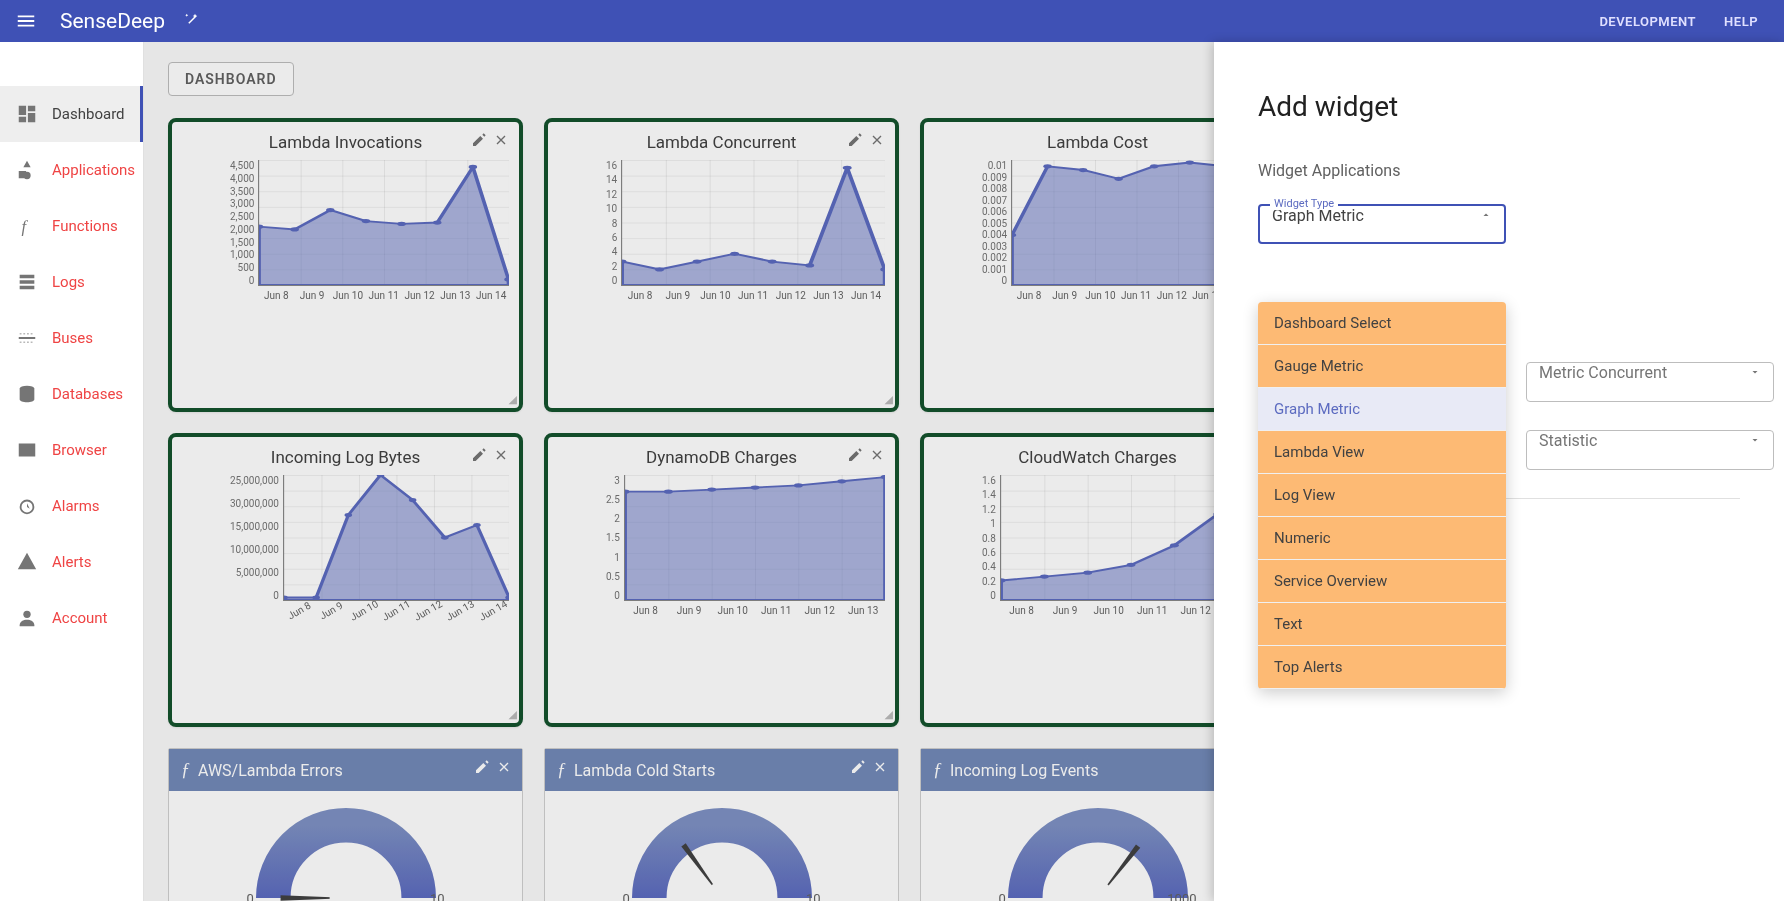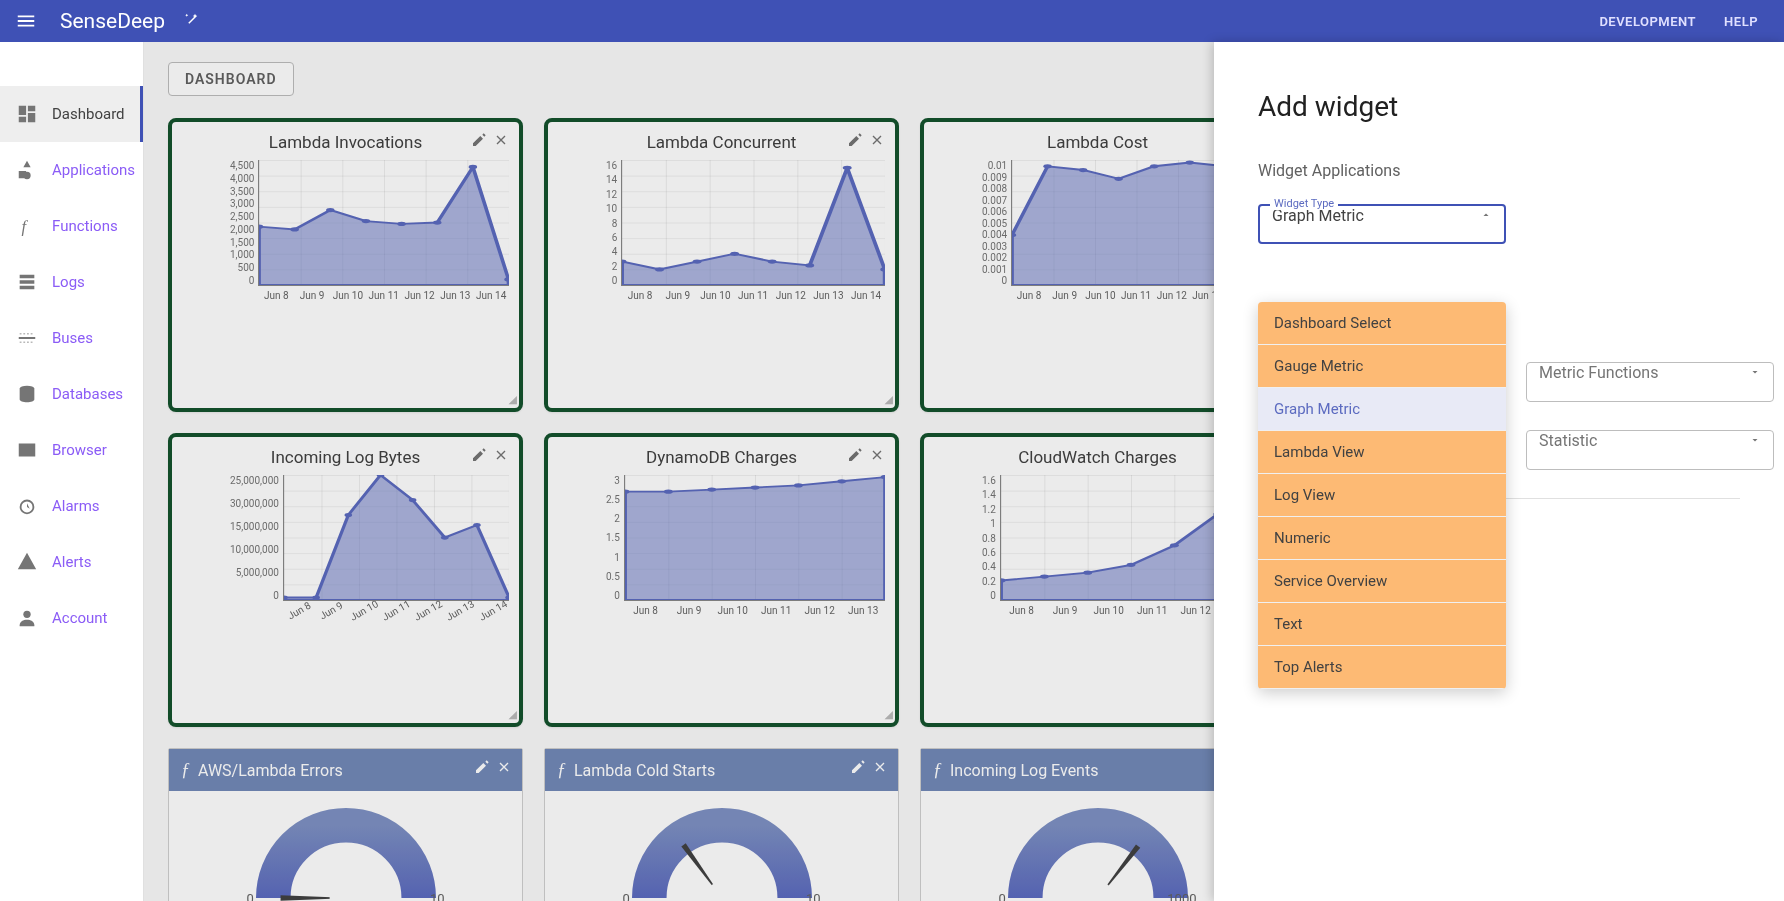--- a/index.html
+++ b/index.html
@@ -20,21 +20,21 @@
 }
 .menu-btn { width: 28px; height: 28px; display: flex; align-items: center; justify-content: center; cursor: pointer; margin-right: 8px; }
 .menu-btn svg { fill: white; }
 .app-title { font-size: 21px; font-weight: 400; margin-left: 12px; }
 .wand { margin-left: 18px; cursor: pointer; }
 .spacer { flex: 1; }
 .top-link { font-size: 13px; font-weight: 600; letter-spacing: 0.5px; text-transform: uppercase; color: #e0e0ff; padding: 0 14px; cursor: pointer; }
 
 .shell { display: flex; height: 859px; }
 .sidebar { width: 144px; background: #fff; border-right: 1px solid #e0e0e0; padding-top: 44px; }
-.side-item { height: 56px; display: flex; align-items: center; padding-left: 14px; color: #8b5cf6; cursor: pointer; font-size: 15px; }
+.side-item { height: 56px; display: flex; align-items: center; padding-left: 14px; color: #ef4444; cursor: pointer; font-size: 15px; }
 .side-item.active { background: #eeeeee; border-right: 3px solid #3f51b5; color: #424242; }
 .side-item .icon { width: 26px; height: 26px; margin-right: 12px; display: flex; align-items: center; justify-content: center; }
 .side-item .icon svg { fill: #757575; width: 22px; height: 22px; }
 
 .main { flex: 1; position: relative; }
 .dimmer { position: absolute; inset: 0; background: rgba(0,0,0,0.08); z-index: 5; pointer-events: none; }
 .main-inner { padding: 20px 24px; }
 .dash-btn { display: inline-block; padding: 8px 16px; border: 1px solid #bdbdbd; border-radius: 4px; font-size: 14px; font-weight: 600; letter-spacing: 1px; color: #616161; background: #fff; cursor: pointer; }
 
 .grid { margin-top: 22px; display: grid; grid-template-columns: repeat(4, 355px); gap: 21px; }
@@ -610,21 +610,21 @@
                 <path d="M7 14l5-5 5 5z"></path>
               </svg></span>
         </div>
       </div>
 
       <div style="height:90px"></div>
 
       <div class="field-row">
         <div style="flex:0 0 248px"></div>
         <div class="field" style="flex:0 0 248px">
-          <span style="color:#757575">Metric Functions</span>
+          <span style="color:#757575">Metric Concurrent</span>
           <span class="caret"><svg viewBox="0 0 24 24">
                 <path d="M7 10l5 5 5-5z"></path>
               </svg></span>
         </div>
       </div>
 
       <div class="field-row">
         <div style="flex:0 0 248px"></div>
         <div class="field" style="flex:0 0 248px">
           <span style="color:#757575">Statistic</span>

